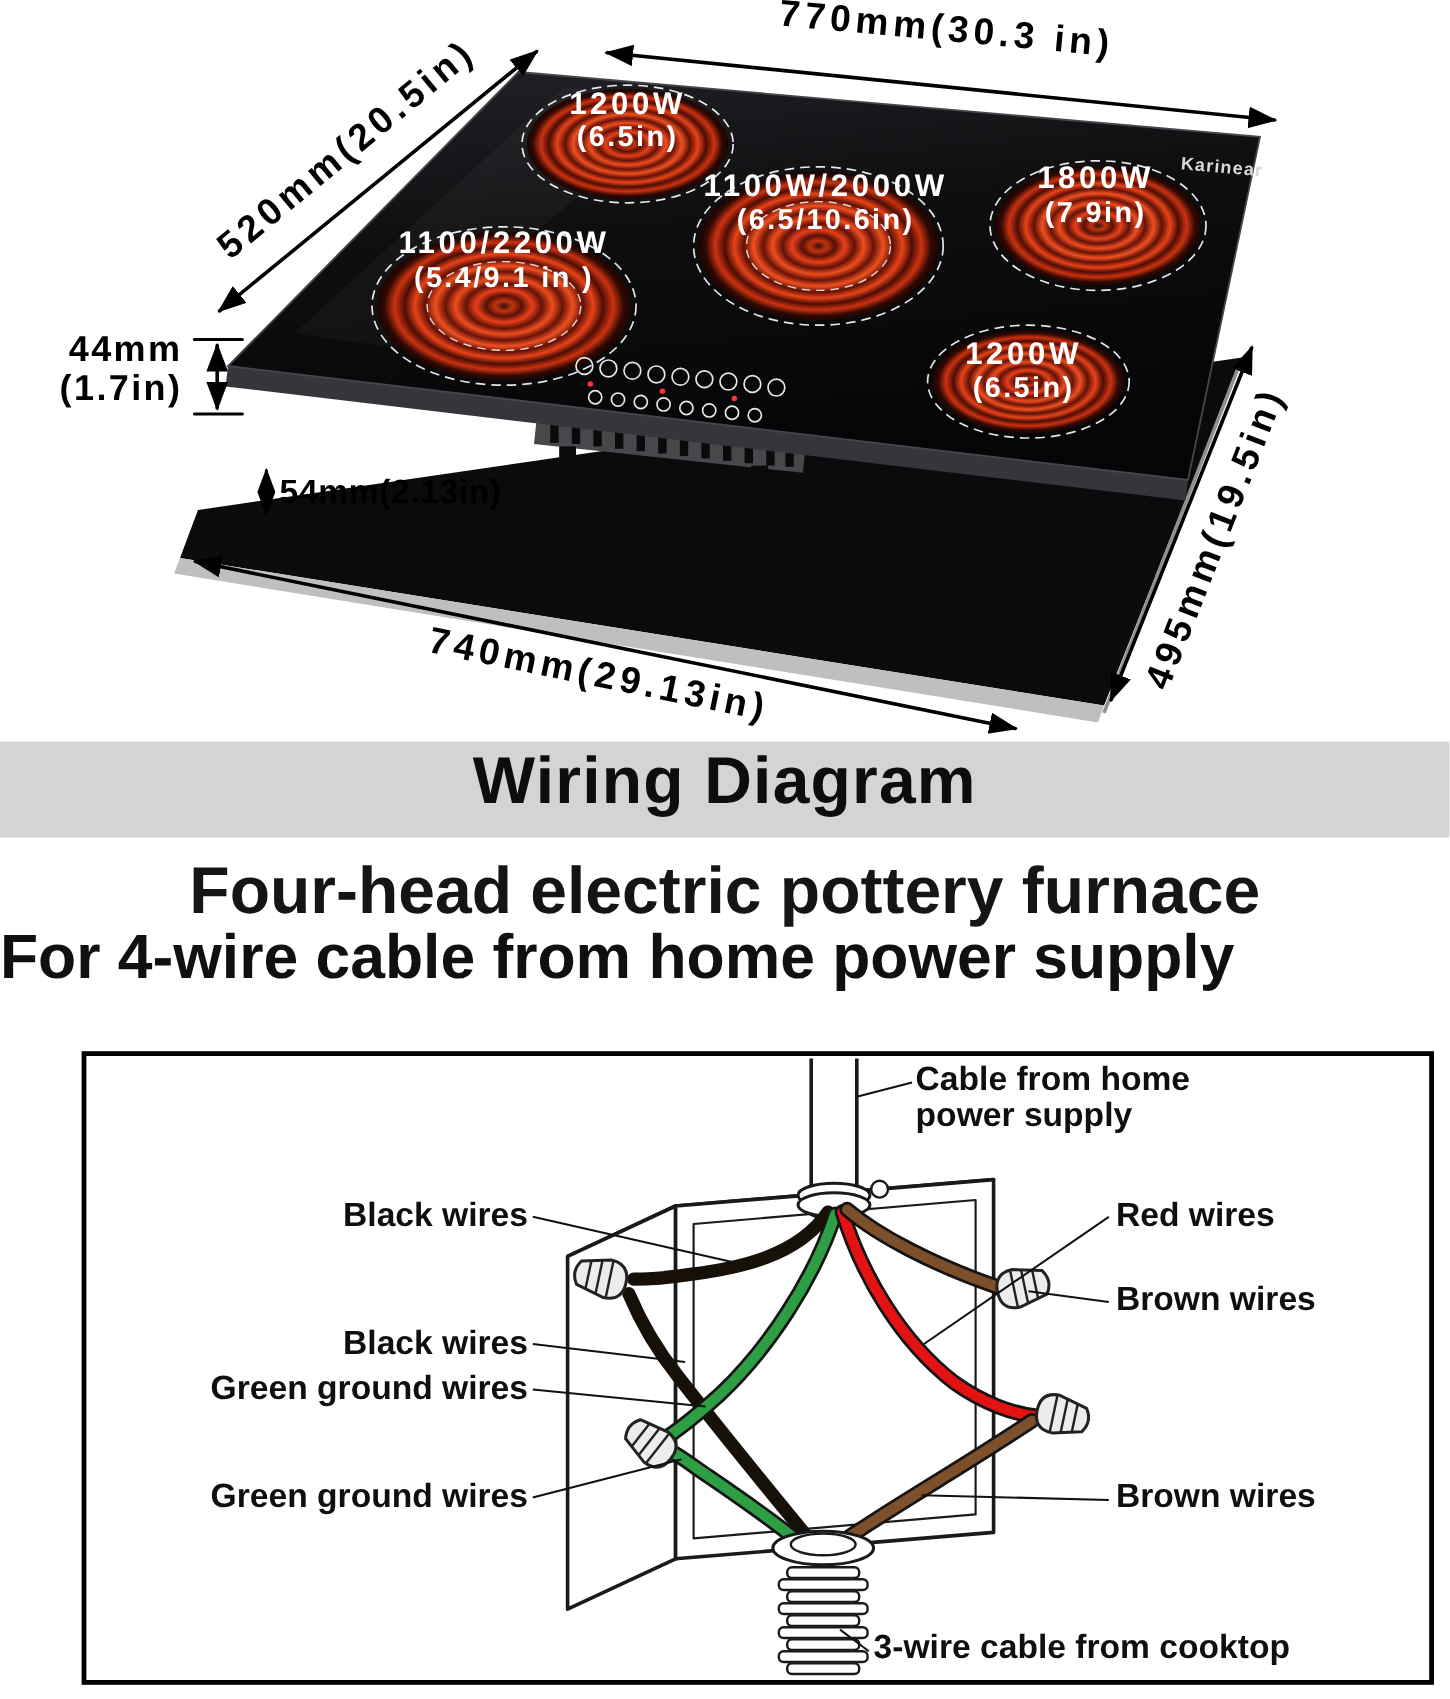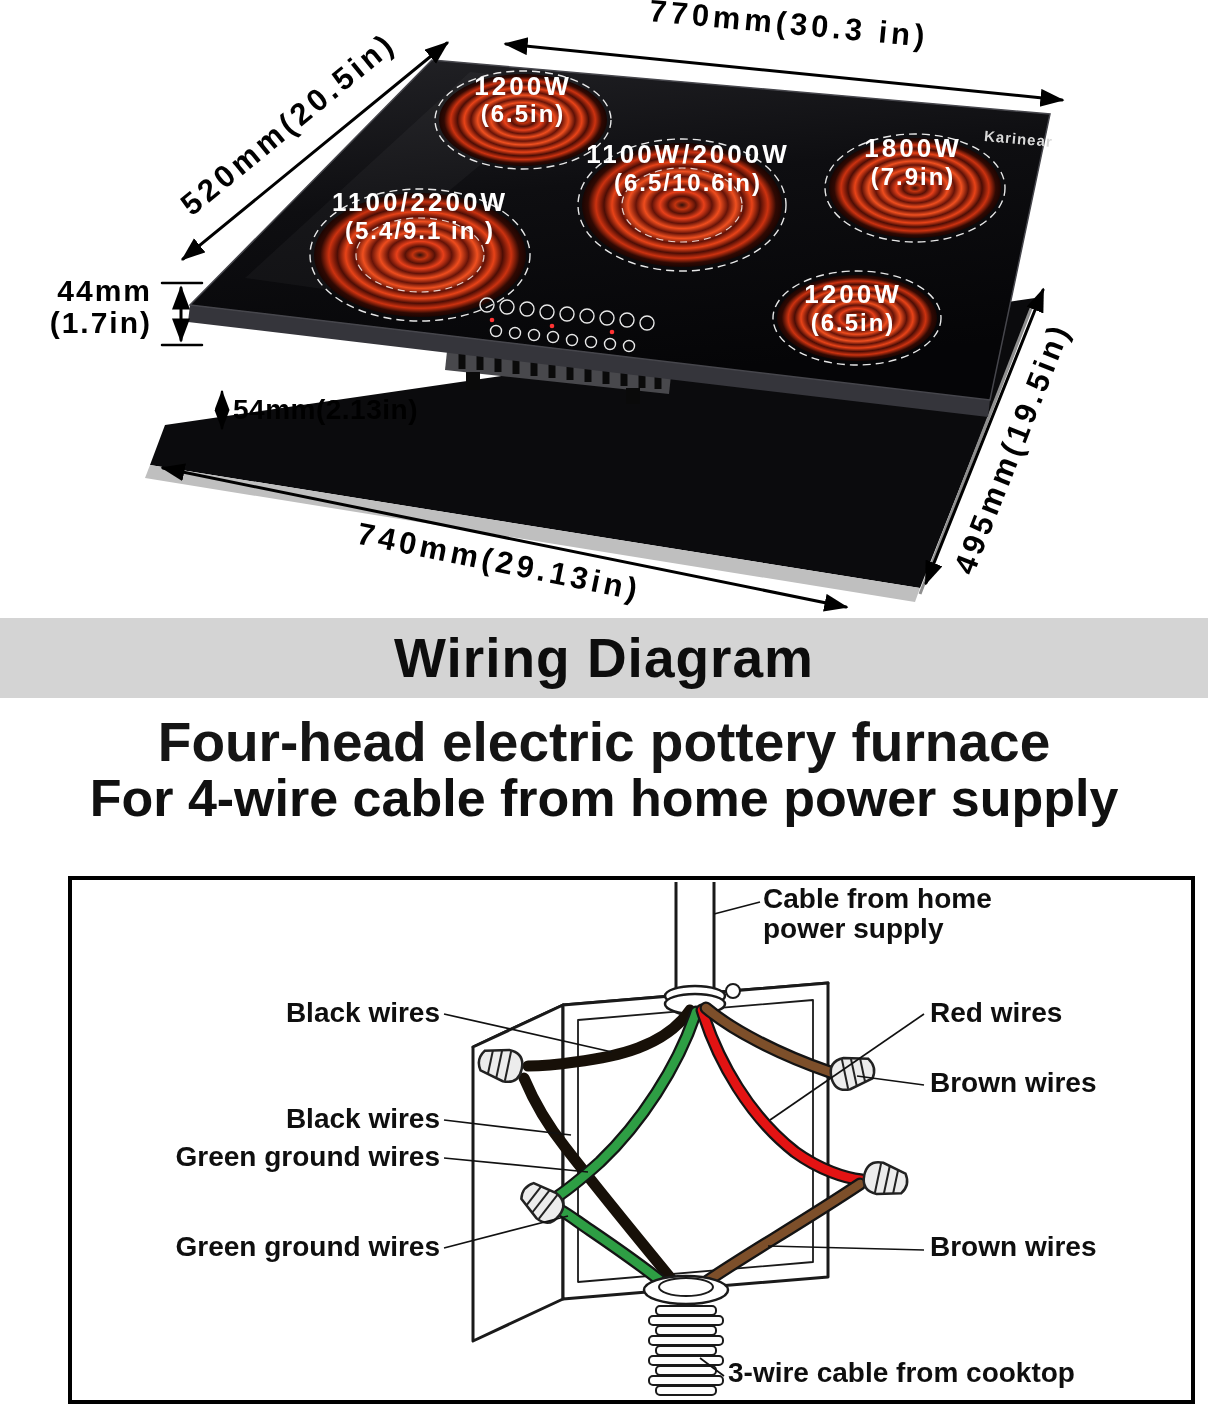--- a/index.html
+++ b/index.html
@@ -1,23 +1,23 @@
 <!DOCTYPE html>
 <html><head>
 <meta charset="utf-8">
 <style>
   *{margin:0;padding:0;box-sizing:border-box}
   html,body{background:#fff}
   body{width:1208px;height:1416px;font-family:"Liberation Sans",sans-serif;overflow:hidden}
   .page{width:1208px;height:1416px;position:relative;background:#fff}
   .cooktop-svg{display:block}
-  .banner{width:100%;height:80px;background:#d4d4d4;display:flex;align-items:center;justify-content:center}
+  .banner{width:100%;height:80px;background:#d4d4d4;display:flex;align-items:flex-start;justify-content:center}
   .banner-title{font-size:55px;font-weight:bold;color:#0d0d0d;letter-spacing:1px}
   .subtitle1{margin-top:12px;height:52px;text-align:center;font-size:55px;font-weight:bold;color:#151515}
-  .subtitle2{margin-top:6px;height:58px;text-align:center;font-size:52px;font-weight:bold;color:#101010}
+  .subtitle2{margin-top:6px;height:58px;text-align:left;font-size:52px;font-weight:bold;color:#101010}
   svg text{font-family:"Liberation Sans",sans-serif}
   .bp{font-size:26px;font-weight:bold;fill:#fff;letter-spacing:3px;text-anchor:middle}
   .bs{font-size:24px;font-weight:bold;fill:#fff;letter-spacing:2px;text-anchor:middle}
   .dim{font-size:31px;font-weight:bold;letter-spacing:4px;fill:#000;text-anchor:middle}
   .dim2{font-size:30px;font-weight:bold;letter-spacing:2px;fill:#000;text-anchor:end}
   .dim3{font-size:28px;font-weight:bold;letter-spacing:0.5px;fill:#000}
   .brand{font-size:15px;font-weight:bold;fill:#d8d8d8;letter-spacing:1px;text-anchor:middle}
   .wl{font-size:28px;font-weight:bold;fill:#0f0f0f}
   .end{text-anchor:end}
   .wire{fill:none;stroke-linecap:round}

